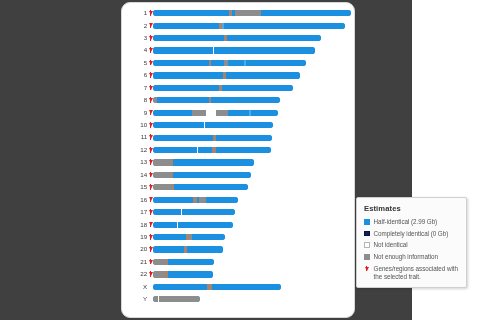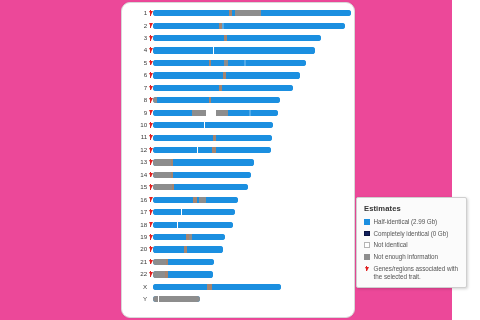--- a/index.html
+++ b/index.html
@@ -2,21 +2,21 @@
 <html><head>
 <meta charset="utf-8">
 <style>
   html,body{margin:0;padding:0;}
   body{
     width:480px;height:320px;
     background:#ffffff;
     font-family:"Liberation Sans", sans-serif;
     overflow:hidden;
   }
-  #stage{position:relative;width:412px;height:320px;background:#ec4899;padding-left:40px;}
+  #stage{position:relative;width:412px;height:320px;background:#404040;}
 
   
   #card{
     position:absolute;
     left:121px;top:2px;
     width:234px;height:316px;
     background:#ffffff;
     border:1px solid #d8d8d8;
     border-radius:9px;
     box-sizing:border-box;

